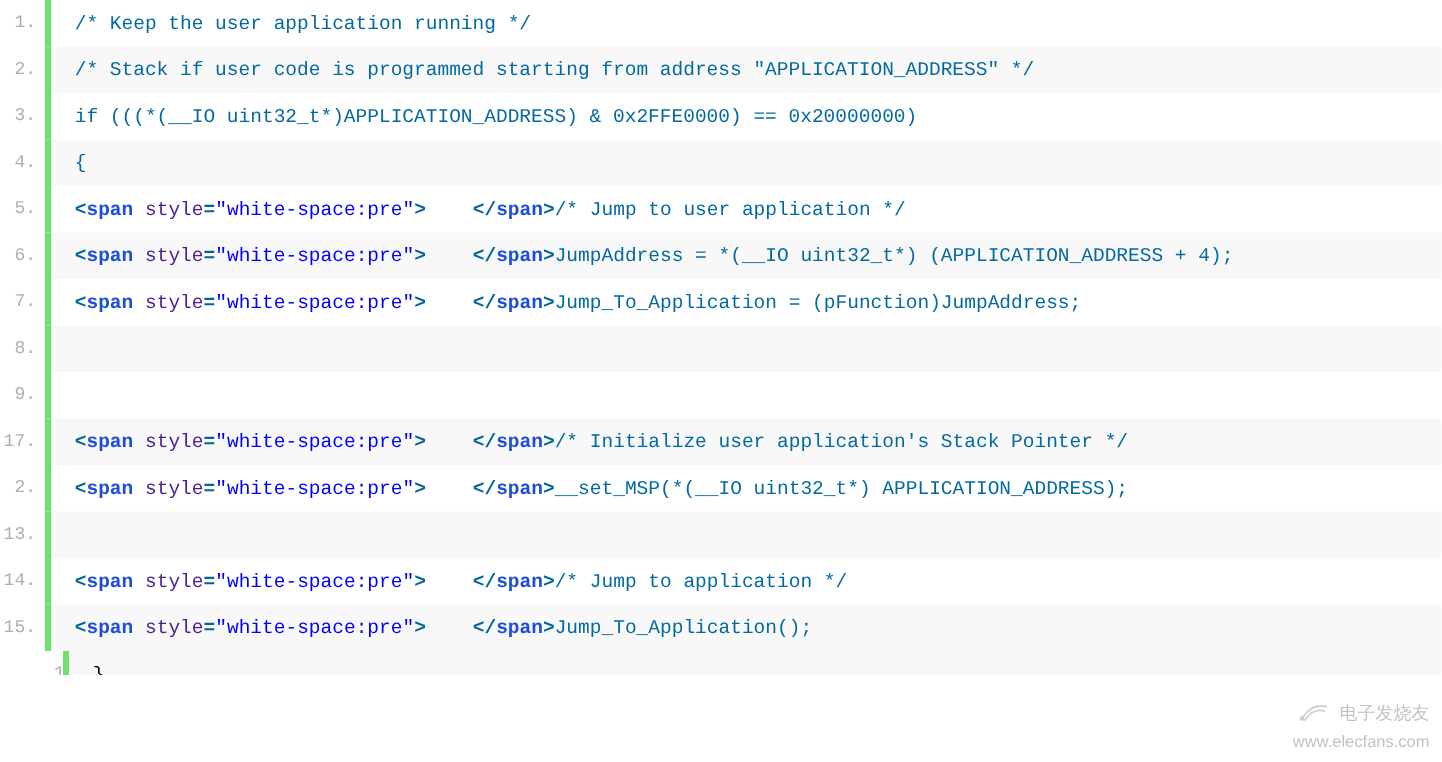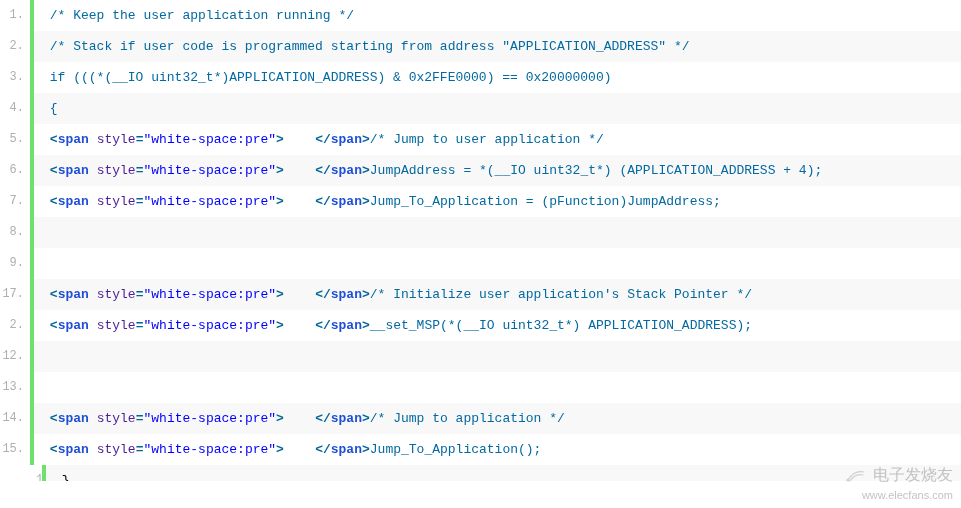--- a/index.html
+++ b/index.html
@@ -57,21 +57,21 @@
     right: 8px;
     bottom: 6px;
     color: #b8b8b8;
     font-family: Arial, sans-serif;
     font-size: 11px;
     text-align: right;
     line-height: 1.3;
     opacity: 0.85;
   }
   .watermark .cn {
-    font-size: 16px;
+    font-size: 12px;
   }
   .wm-icon {
     display:inline-block;
     vertical-align: middle;
     margin-right: 4px;
   }
   .partial-row {
     display:flex;
     align-items:stretch;
     height:16px;
@@ -131,25 +131,20 @@
       <div class="gutter">17.</div>
       <div class="bar"></div>
       <div class="line-content"><span class="plain"> </span><span class="tag">&lt;</span><span class="tagname">span</span><span class="plain"> </span><span class="attrname">style</span><span class="tag">=</span><span class="attrval">"white-space:pre"</span><span class="tag">&gt;</span><span class="plain">    </span><span class="tag">&lt;/</span><span class="tagname">span</span><span class="tag">&gt;</span><span class="plain">/* Initialize user application's Stack Pointer */</span></div>
     </div>
     <div class="code-line">
       <div class="gutter">2.</div>
       <div class="bar"></div>
       <div class="line-content"><span class="plain"> </span><span class="tag">&lt;</span><span class="tagname">span</span><span class="plain"> </span><span class="attrname">style</span><span class="tag">=</span><span class="attrval">"white-space:pre"</span><span class="tag">&gt;</span><span class="plain">    </span><span class="tag">&lt;/</span><span class="tagname">span</span><span class="tag">&gt;</span><span class="plain">__set_MSP(*(__IO uint32_t*) APPLICATION_ADDRESS);</span></div>
     </div>
     <div class="code-line">
-      <div class="gutter">12.</div>
-      <div class="bar"></div>
-      <div class="line-content"><span class="plain"> </span></div>
-    </div>
-    <div class="code-line">
       <div class="gutter">13.</div>
       <div class="bar"></div>
       <div class="line-content"><span class="plain"> </span></div>
     </div>
     <div class="code-line">
       <div class="gutter">14.</div>
       <div class="bar"></div>
       <div class="line-content"><span class="plain"> </span><span class="tag">&lt;</span><span class="tagname">span</span><span class="plain"> </span><span class="attrname">style</span><span class="tag">=</span><span class="attrval">"white-space:pre"</span><span class="tag">&gt;</span><span class="plain">    </span><span class="tag">&lt;/</span><span class="tagname">span</span><span class="tag">&gt;</span><span class="plain">/* Jump to application */</span></div>
     </div>
     <div class="code-line">

